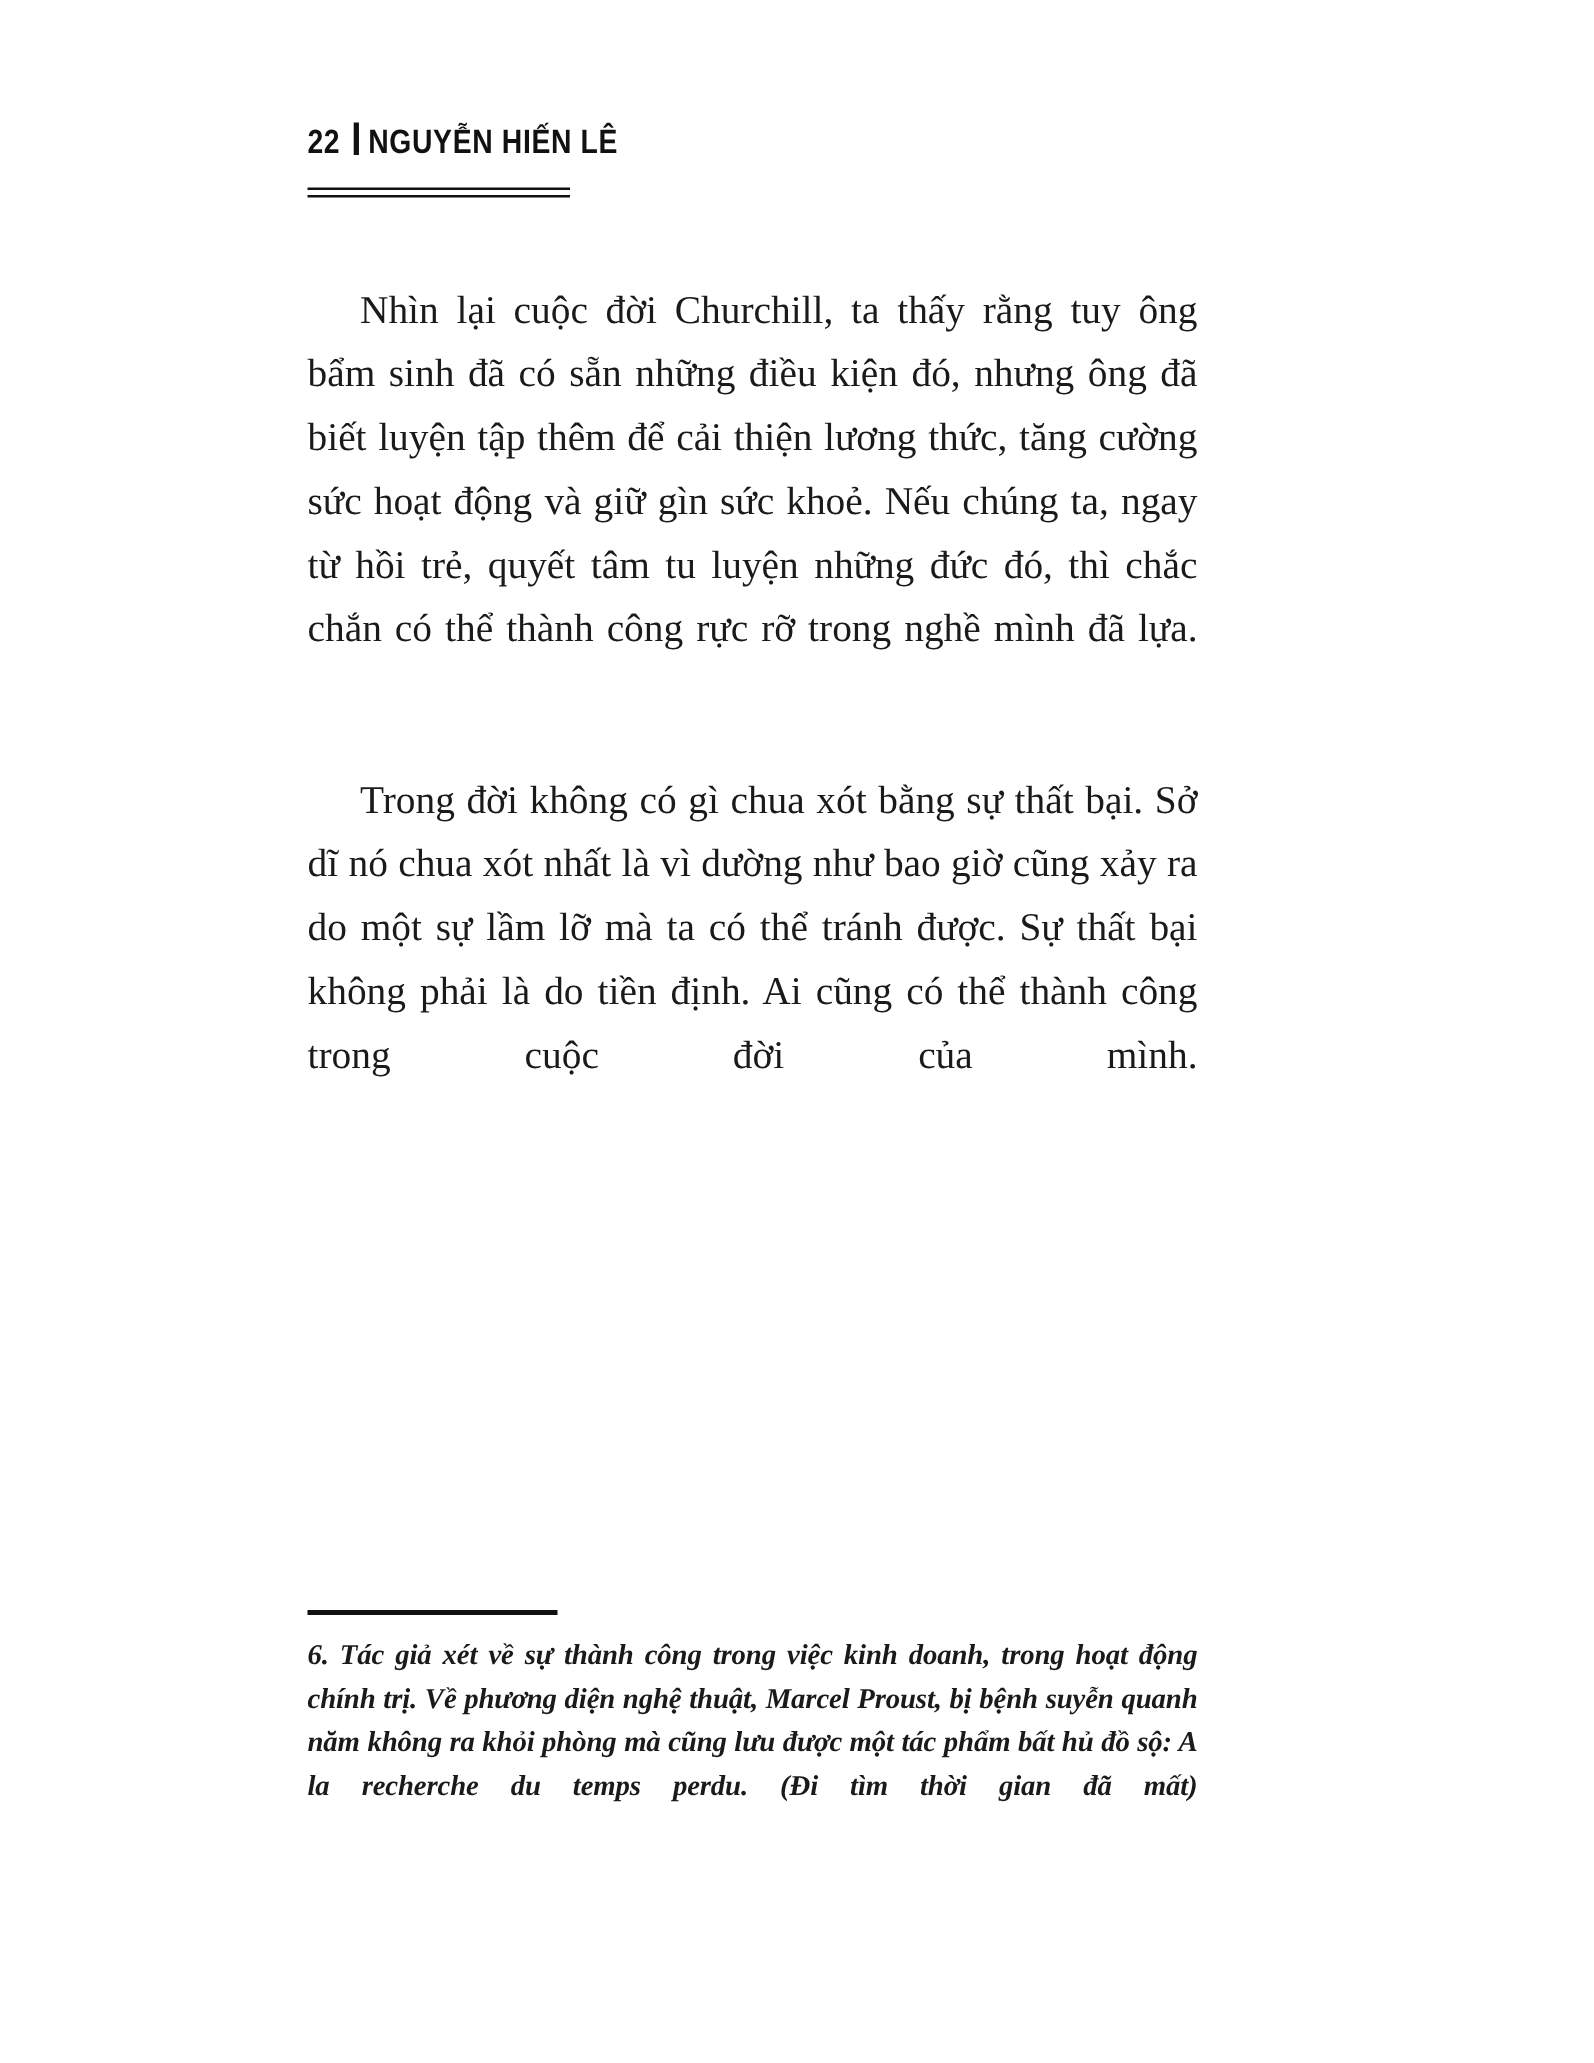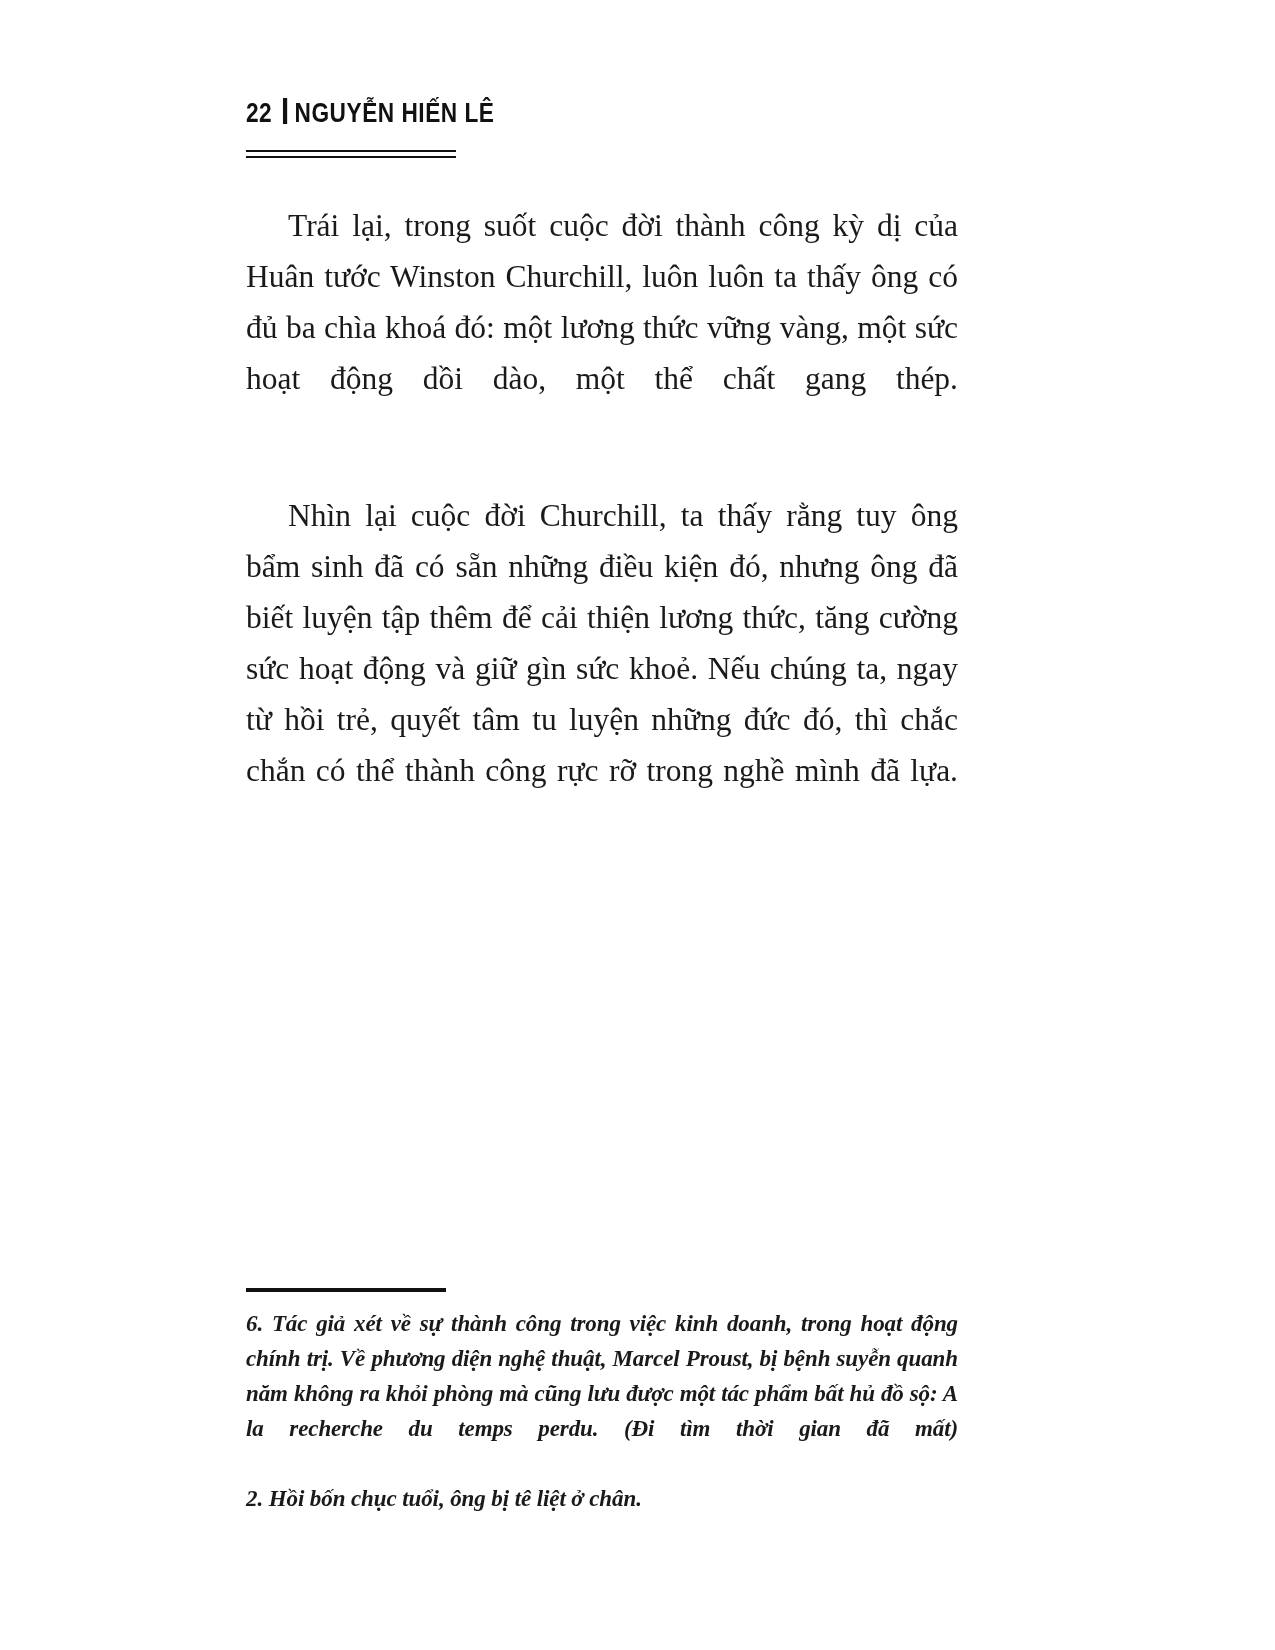--- a/index.html
+++ b/index.html
@@ -156,27 +156,26 @@
     <span class="booktitle">NGUYỄN HIẾN LÊ</span>
   </div>
 
   <div class="head-rule">
     <div class="line-a"></div>
     <div class="line-b"></div>
   </div>
 
   <div class="body-col" id="body-col">
       <div class="para-gap"></div>
-      <p class="para indent">Trái lại, trong suốt cuộc đời thành công kỳ dị của Huân tước Winston Churchill, luôn luôn ta thấy ông có đủ ba chìa khoá đó: một lương thức vững vàng, một sức hoạt động dồi dào, một thể chất gang thép.</p>
       <div class="para-gap"></div>
       <p class="para indent">Nhìn lại cuộc đời Churchill, ta thấy rằng tuy ông bẩm sinh đã có sẵn những điều kiện đó, nhưng ông đã biết luyện tập thêm để cải thiện lương thức, tăng cường sức hoạt động và giữ gìn sức khoẻ. Nếu chúng ta, ngay từ hồi trẻ, quyết tâm tu luyện những đức đó, thì chắc chắn có thể thành công rực rỡ trong nghề mình đã lựa.</p>
       <div class="para-gap"></div>
+      <p class="para indent">Trong đời không có gì chua xót bằng sự thất bại. Sở dĩ nó chua xót nhất là vì dường như bao giờ cũng xảy ra do một sự lầm lỡ mà ta có thể tránh được. Sự thất bại không phải là do tiền định. Ai cũng có thể thành công trong cuộc đời của mình.</p>
     </div>
 
   <div class="footnote-block">
     <div class="footnote-rule"></div>
     <div id="footnote-list">
         <p class="footnote">6. Tác giả xét về sự thành công trong việc kinh doanh, trong hoạt động chính trị. Về phương diện nghệ thuật, Marcel Proust, bị bệnh suyễn quanh năm không ra khỏi phòng mà cũng lưu được một tác phẩm bất hủ đồ sộ: A la recherche du temps perdu. (Đi tìm thời gian đã mất)</p>
-        <p class="footnote no-justify">2. Hồi bốn chục tuổi, ông bị tê liệt ở chân.</p>
       </div>
   </div>
 
 </div>
 
 </body></html>

